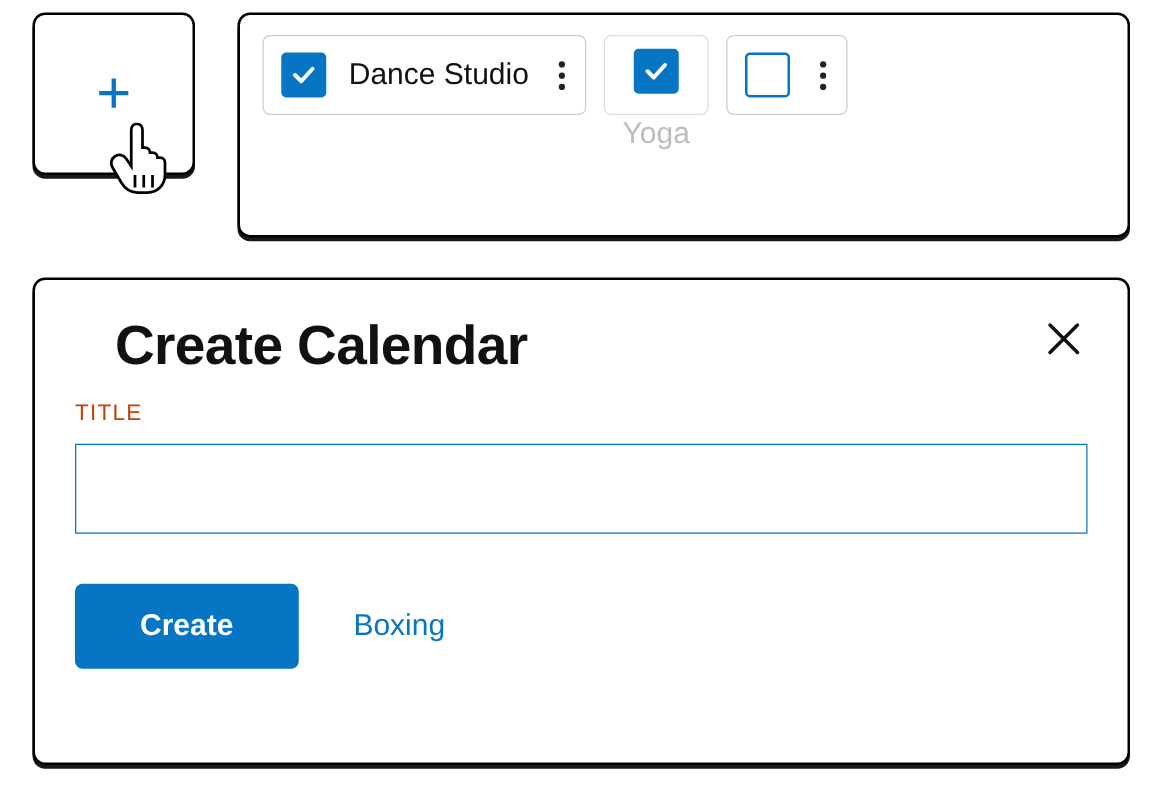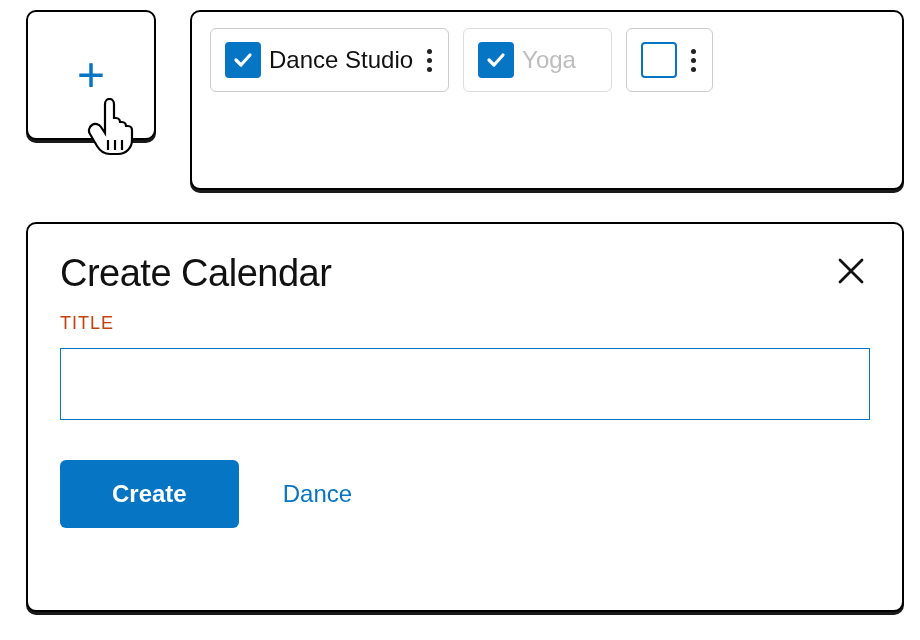--- a/index.html
+++ b/index.html
@@ -57,30 +57,30 @@
       display: flex;
       flex-wrap: wrap;
       gap: 14px;
       align-content: flex-start;
       overflow: hidden;
     }
 
     .chip {
       display: inline-flex;
       align-items: center;
-      gap: 8px;
+      gap: 18px;
       border: 1px solid #ccc;
       border-radius: 6px;
       padding: 10px 14px 10px 14px;
       font-size: 24px;
       color: #111;
       height: 64px;
     }
     .chip.faded .chip-label { color: #bdbdbd; }
-    .chip.faded { border-color: #ddd; }
+    .chip.faded { border-color: #ddd; flex-direction: column; }
     .chip.faded .kebab { opacity: 0; }
 
     .checkbox {
       width: 36px;
       height: 36px;
       border: 2px solid #0675c4;
       border-radius: 4px;
       display: inline-flex;
       align-items: center;
       justify-content: center;
@@ -120,24 +120,25 @@
       border-radius: 10px;
       box-shadow: 0 3px 0 rgba(0,0,0,0.9);
       padding: 28px 32px;
     }
     .modal-header {
       display: flex;
       justify-content: space-between;
       align-items: flex-start;
     }
     .modal-title {
-      font-size: 38px;
-      font-weight: 400;
+      font-size: 44px;
+      font-weight: 700;
       letter-spacing: -0.5px;
       color: #111;
+      margin-left: 32px;
     }
     .close-btn {
       font-size: 34px;
       line-height: 1;
       color: #111;
       cursor: pointer;
       padding: 4px;
     }
 
     .field-label {
@@ -254,15 +255,15 @@
         </svg>
     </div>
   </div>
 
   <div class="field-label">TITLE</div>
 
   <input class="title-input" type="text" value="" style="">
 
   <div class="modal-actions">
     <button class="btn-primary">Create</button>
-    <button class="btn-link">Dance</button>
+    <button class="btn-link">Boxing</button>
   </div>
 </div>
 
 </body></html>

